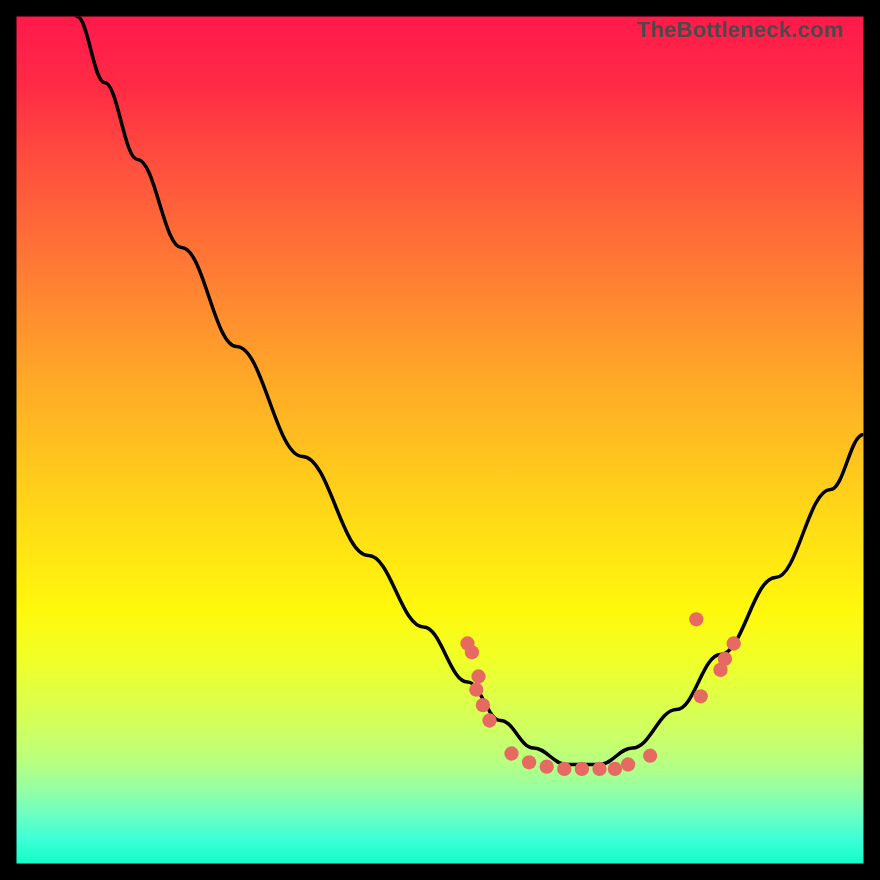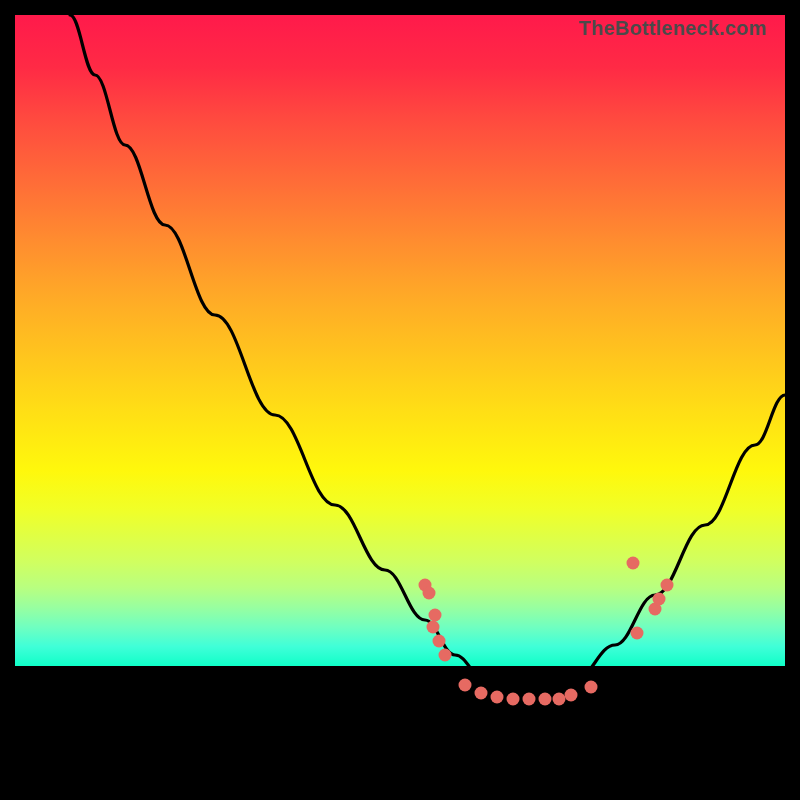--- a/index.html
+++ b/index.html
@@ -6,21 +6,21 @@
   html, body { width: 800px; height: 800px; background: #000; overflow: hidden; }
   .frame {
     position: absolute;
     left: 0; top: 0;
     width: 800px; height: 800px;
     background: #000;
   }
   .plot {
     position: absolute;
     left: 15px; top: 15px;
-    width: 770px; height: 651px;
+    width: 770px; height: 770px;
     background: linear-gradient(to bottom,
       #ff1a4b 0%,
       #ff2a45 8%,
       #ff4a3f 16%,
       #ff6a38 25%,
       #ff8a30 34%,
       #ffa927 43%,
       #ffc41e 52%,
       #ffdf15 61%,
       #fff80c 70%,

